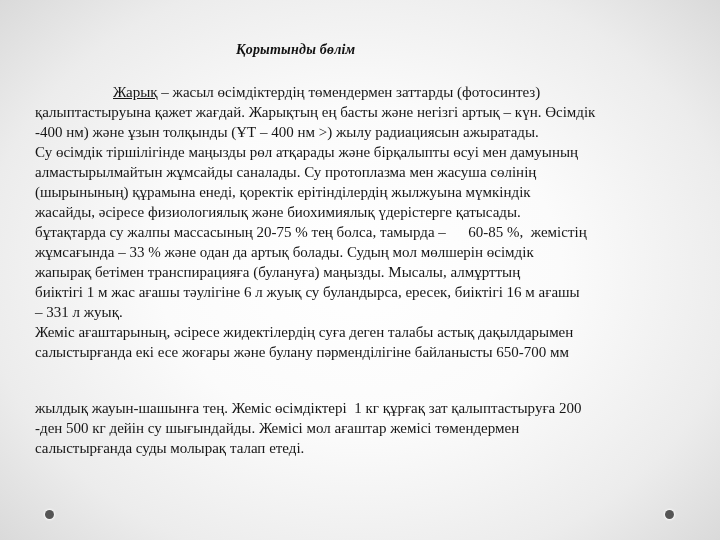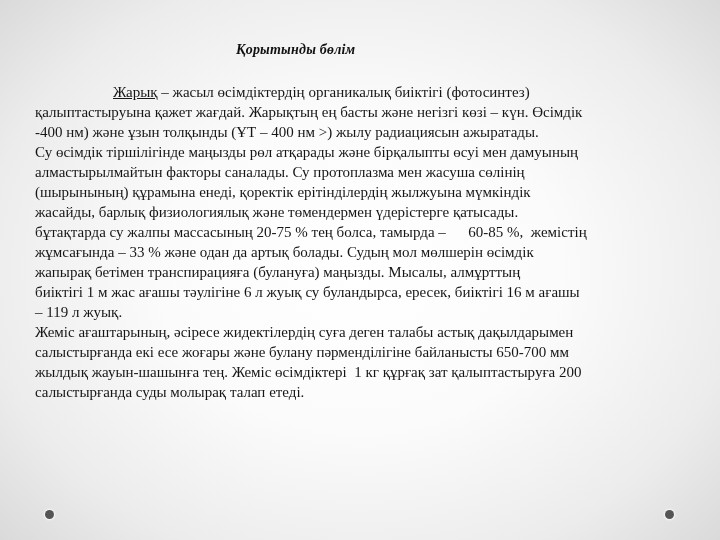--- a/index.html
+++ b/index.html
@@ -31,35 +31,36 @@
   .dot-left { left: 45px; top: 510px; }
   .dot-right { left: 665px; top: 510px; }
 </style>
 </head>
 <body>
 
 <div class="slide">
   <div class="title">Қорытынды бөлім</div>
 
   <div class="body-text">
-    <span class="line indent"><span class="u">Жарық</span><span> – жасыл өсімдіктердің органикалық биіктігі (фотосинтез)</span></span>
-    <span class="line">қалыптастыруына қажет жағдай. Жарықтың ең басты және негізгі көзі – күн. Өсімдік</span>
+    <span class="line indent"><span class="u">Жарық</span><span> – жасыл өсімдіктердің төмендермен заттарды (фотосинтез)</span></span>
+    <span class="line">қалыптастыруына қажет жағдай. Жарықтың ең басты және негізгі артық – күн. Өсімдік</span>
     <span class="line">-400 нм) және ұзын толқынды (ҰТ – 400 нм &gt;) жылу радиациясын ажыратады.</span>
 
     <span class="line">Су өсімдік тіршілігінде маңызды рөл атқарады және бірқалыпты өсуі мен дамуының</span>
-    <span class="line">алмастырылмайтын факторы саналады. Су протоплазма мен жасуша сөлінің</span>
+    <span class="line">алмастырылмайтын жұмсайды саналады. Су протоплазма мен жасуша сөлінің</span>
     <span class="line">(шырынының) құрамына енеді, қоректік ерітінділердің жылжуына мүмкіндік</span>
-    <span class="line">жасайды, барлық физиологиялық және төмендермен үдерістерге қатысады.</span>
+    <span class="line">жасайды, әсіресе физиологиялық және биохимиялық үдерістерге қатысады.</span>
     <span class="line" style="white-space: pre;">бұтақтарда су жалпы массасының 20-75 % тең болса, тамырда –      60-85 %,  жемістің</span>
     <span class="line">жұмсағында – 33 % және одан да артық болады. Судың мол мөлшерін өсімдік</span>
     <span class="line">жапырақ бетімен транспирацияға (булануға) маңызды. Мысалы, алмұрттың</span>
     <span class="line">биіктігі 1 м жас ағашы тәулігіне 6 л жуық су буландырса, ересек, биіктігі 16 м ағашы</span>
-    <span class="line">– 119 л жуық.</span>
+    <span class="line">– 331 л жуық.</span>
 
     <span class="line">Жеміс ағаштарының, әсіресе жидектілердің суға деген талабы астық дақылдарымен</span>
     <span class="line">салыстырғанда екі есе жоғары және булану пәрменділігіне байланысты 650-700 мм</span>
-    <span class="line" style="white-space: pre;">жылдық жауын-шашынға тең. Жеміс өсімдіктері  1 кг құрғақ зат қалыптастыруға 200</span>
+    <span class="line" style="white-space: pre; margin-top: 36px;">жылдық жауын-шашынға тең. Жеміс өсімдіктері  1 кг құрғақ зат қалыптастыруға 200</span>
+    <span class="line">-ден 500 кг дейін су шығындайды. Жемісі мол ағаштар жемісі төмендермен</span>
     <span class="line">салыстырғанда суды молырақ талап етеді.</span>
   </div>
 
   <div class="dot dot-left"></div>
   <div class="dot dot-right"></div>
 </div>
 
 </body></html>

